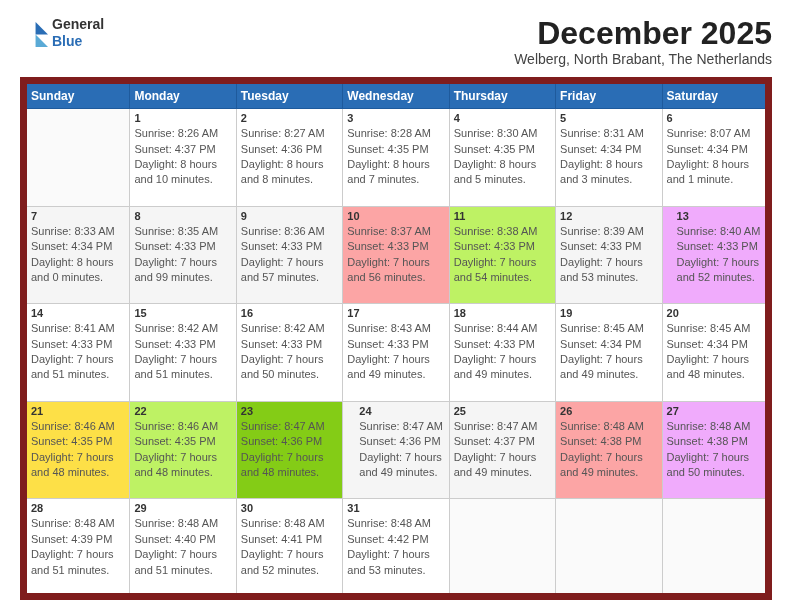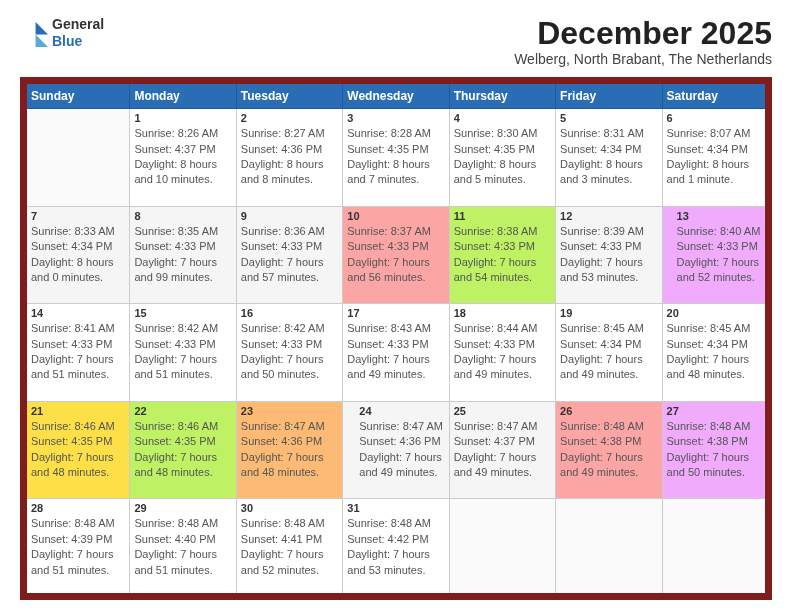--- a/index.html
+++ b/index.html
@@ -306,21 +306,21 @@
           </div>
         </td>
         <td style="background:#bef264;">
           <span class="day-number">22</span>
           <div class="day-info">
             <span>Sunrise: 8:46 AM</span><br>
             <span>Sunset: 4:35 PM</span><br>
             <span>Daylight: 7 hours and 48 minutes.</span>
           </div>
         </td>
-        <td style="background:#fdba74;">
+        <td style="background:#84cc16;">
           <span class="day-number">23</span>
           <div class="day-info">
             <span>Sunrise: 8:47 AM</span><br>
             <span>Sunset: 4:36 PM</span><br>
             <span>Daylight: 7 hours and 48 minutes.</span>
           </div>
         </td>
         <td style="background:#f5f5f5;padding-left:16px;">
           <span class="day-number">24</span>
           <div class="day-info">

